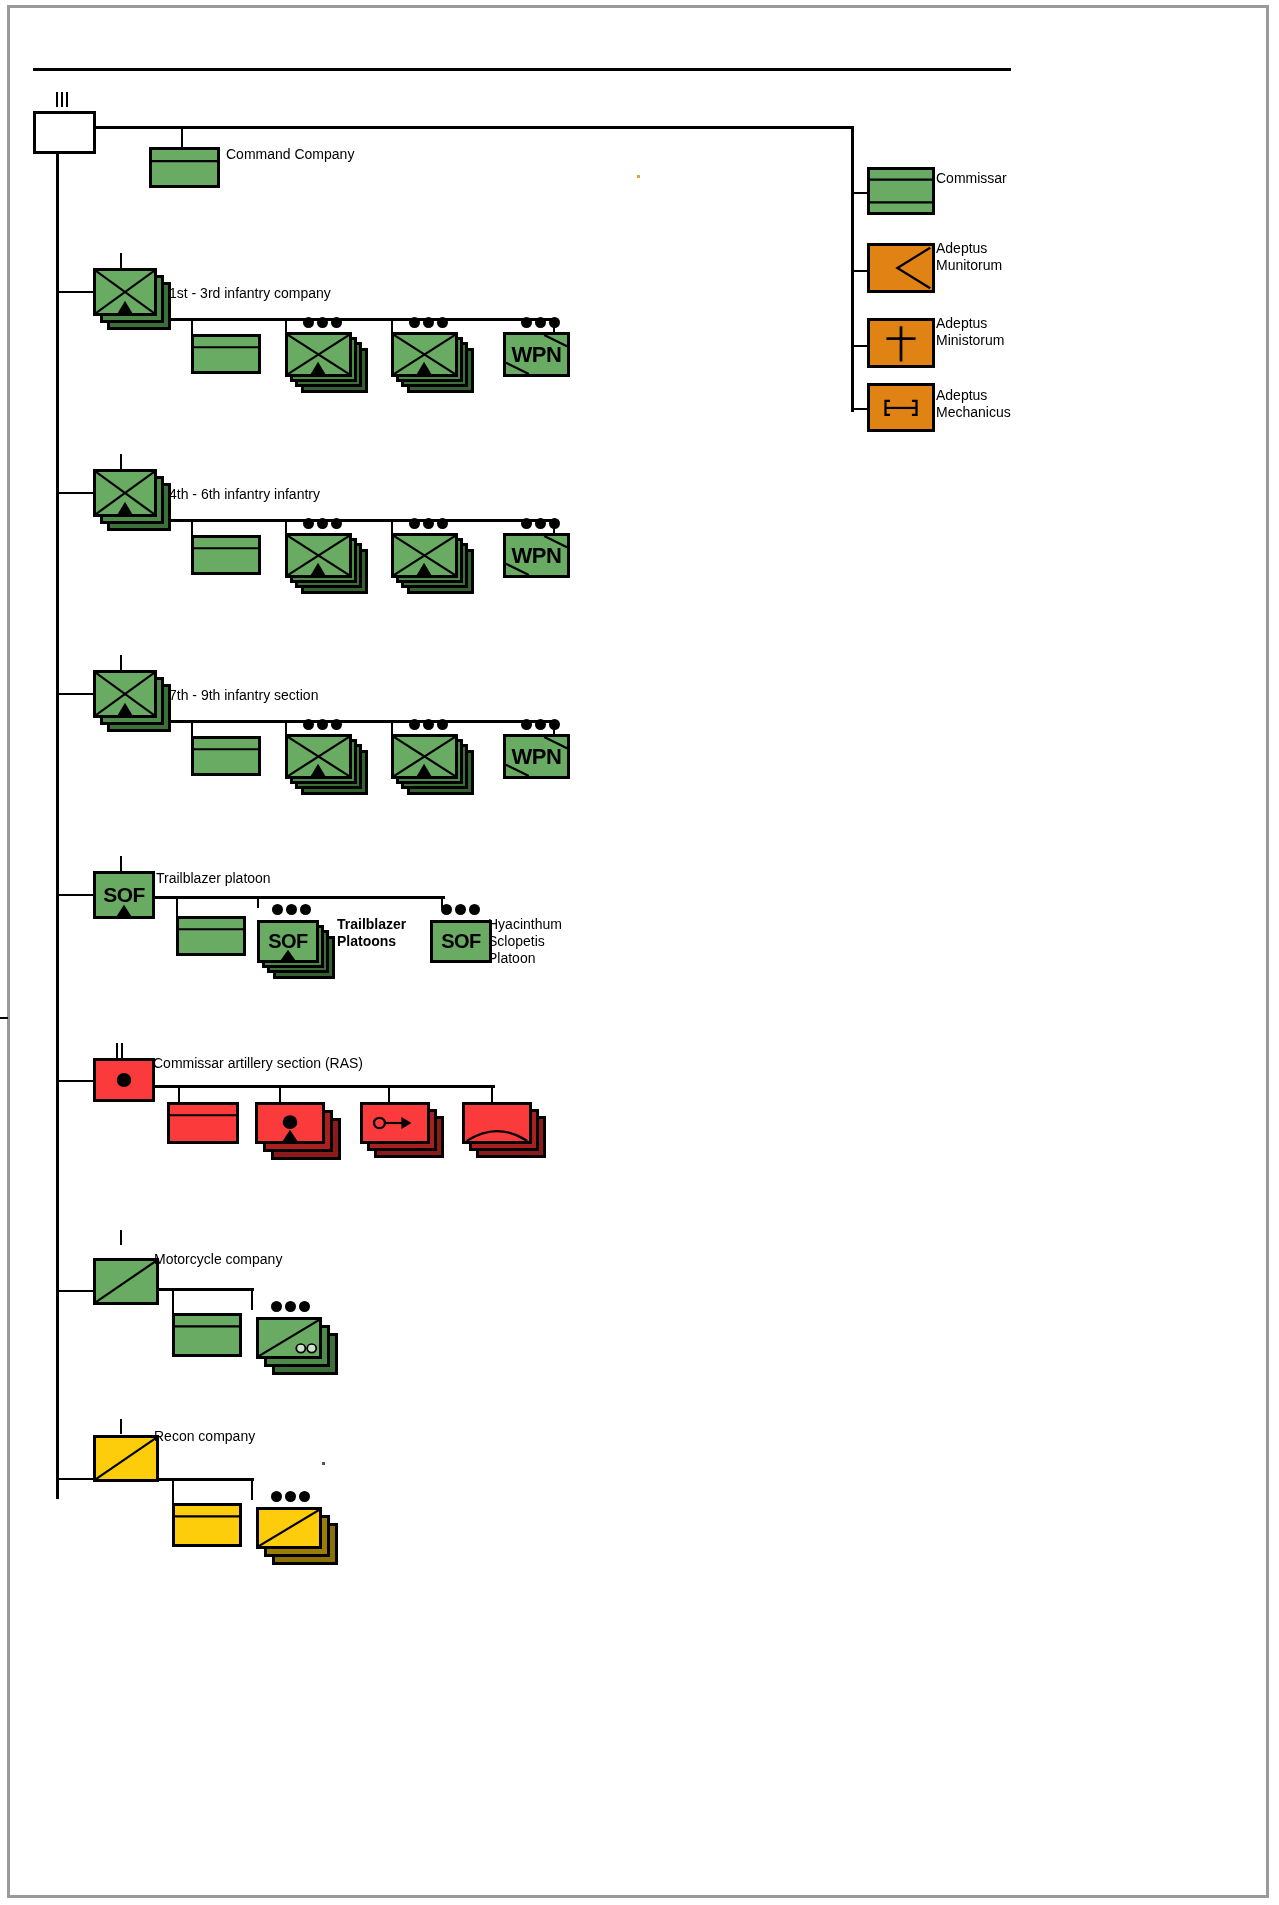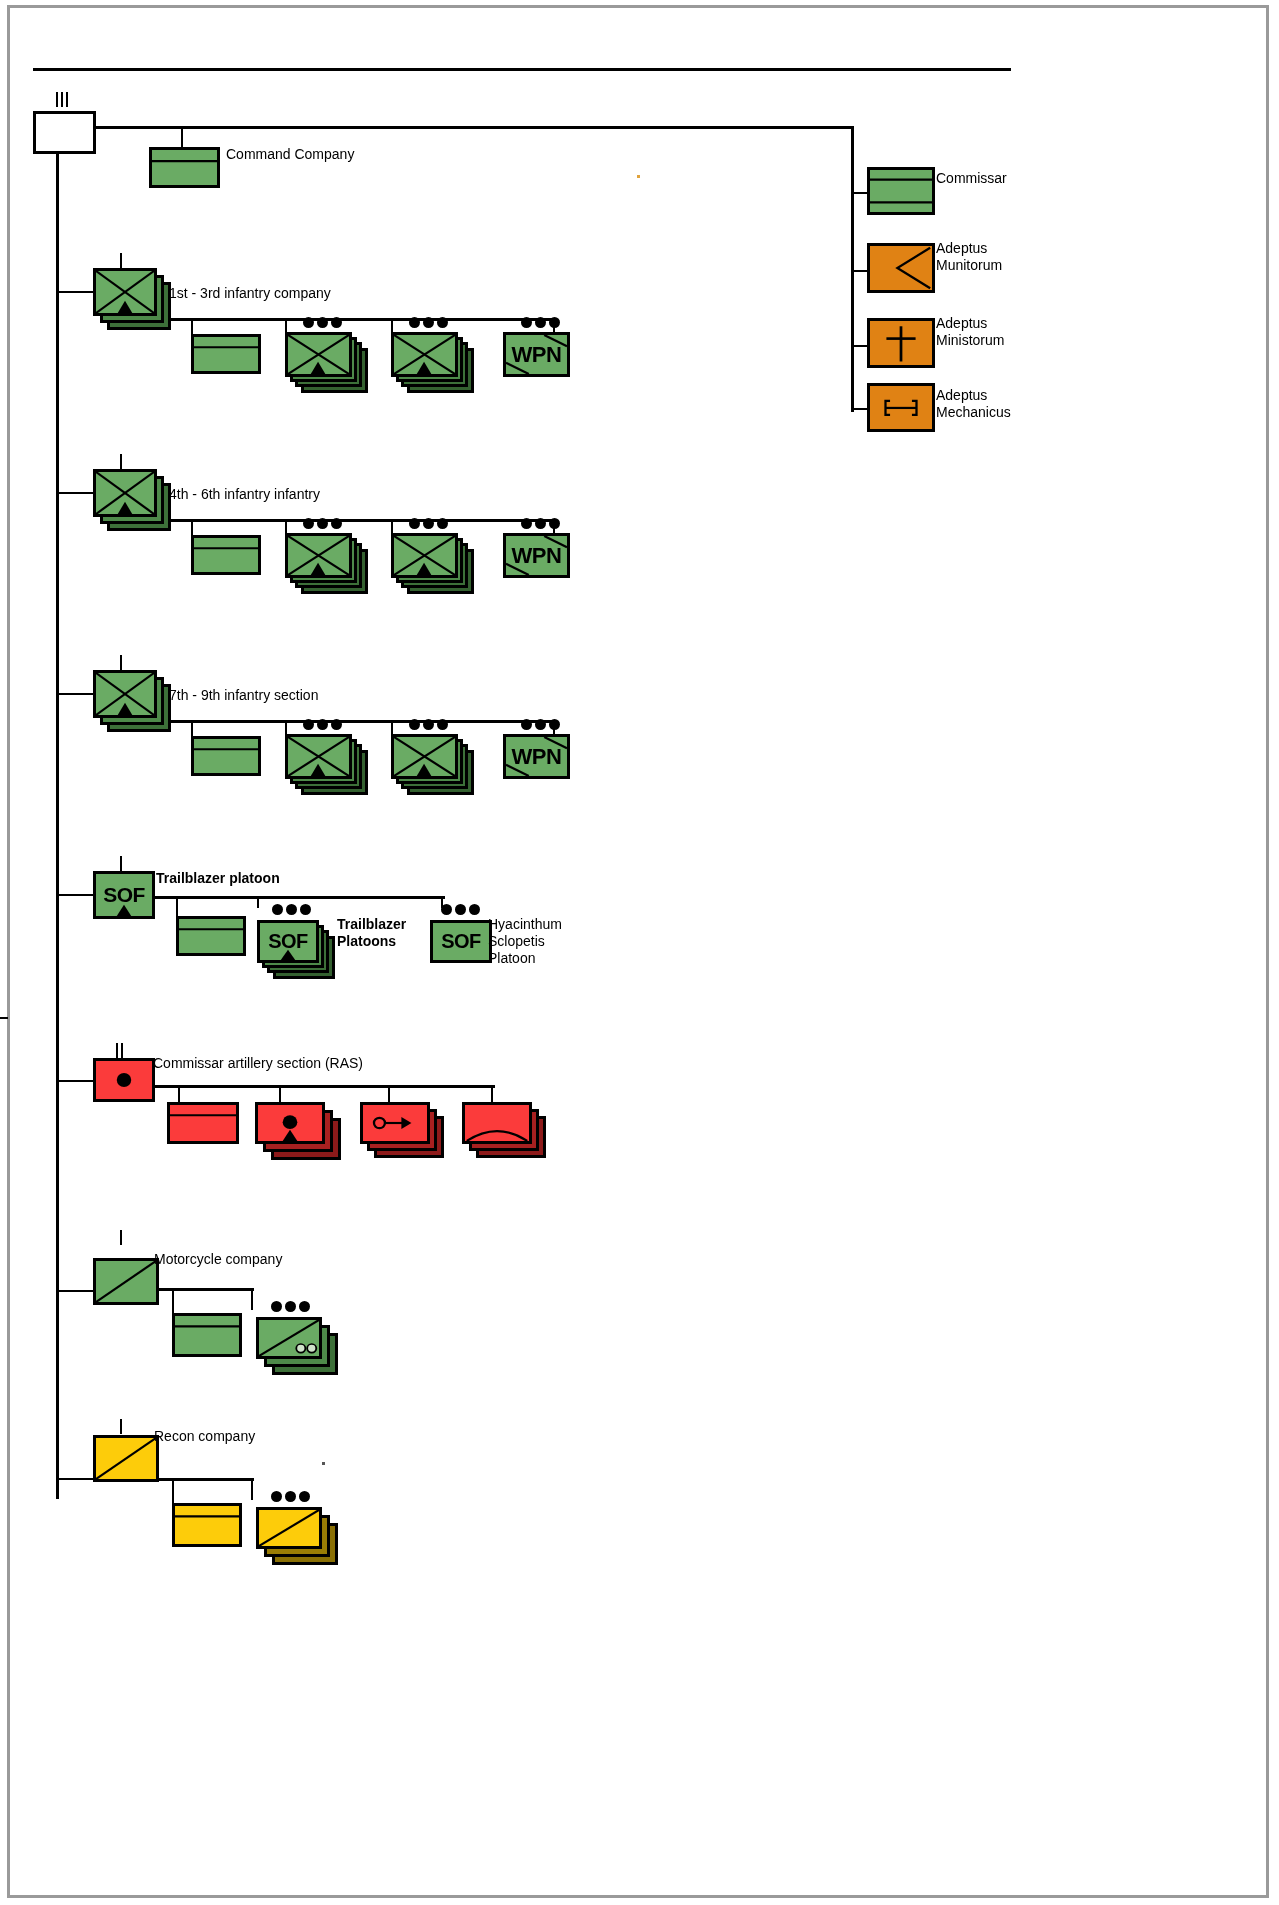--- a/index.html
+++ b/index.html
@@ -428,21 +428,21 @@
       <div class="bar"></div>
     </div>
  <div class="unit" style="left:93px;top:871px;width:62px;height:48px;">
    <div class="svgwrap">
         <svg viewBox="0 0 62 48" preserveAspectRatio="none">
      <path d="M23 48 L31 35 L39 48 Z" fill="#000"></path>
    </svg>
       </div>
    <div class="boxtext" style="font-size:21px;">SOF</div>
  </div>
- <div class="lbl" style="left:156px;top:870px;font-weight:bold;">Trailblazer platoon</div>
+ <div class="lbl" style="left:156px;top:870px;">Trailblazer platoon</div>
 
  <div class="hline" style="left:155px;top:896px;width:290px;"></div>
  <div class="thin-v" style="left:176px;top:896px;height:20px;"></div>
  <div class="thin-v" style="left:257px;top:896px;height:12px;"></div>
  <div class="thin-v" style="left:441px;top:896px;height:12px;"></div>
 
  <div class="unit" style="left:176px;top:916px;width:70px;height:40px;">
    <div class="svgwrap">
         <svg viewBox="0 0 70 40" preserveAspectRatio="none">
           <line x1="0" y1="12" x2="70" y2="12" stroke="#000" stroke-width="2.5"></line>

